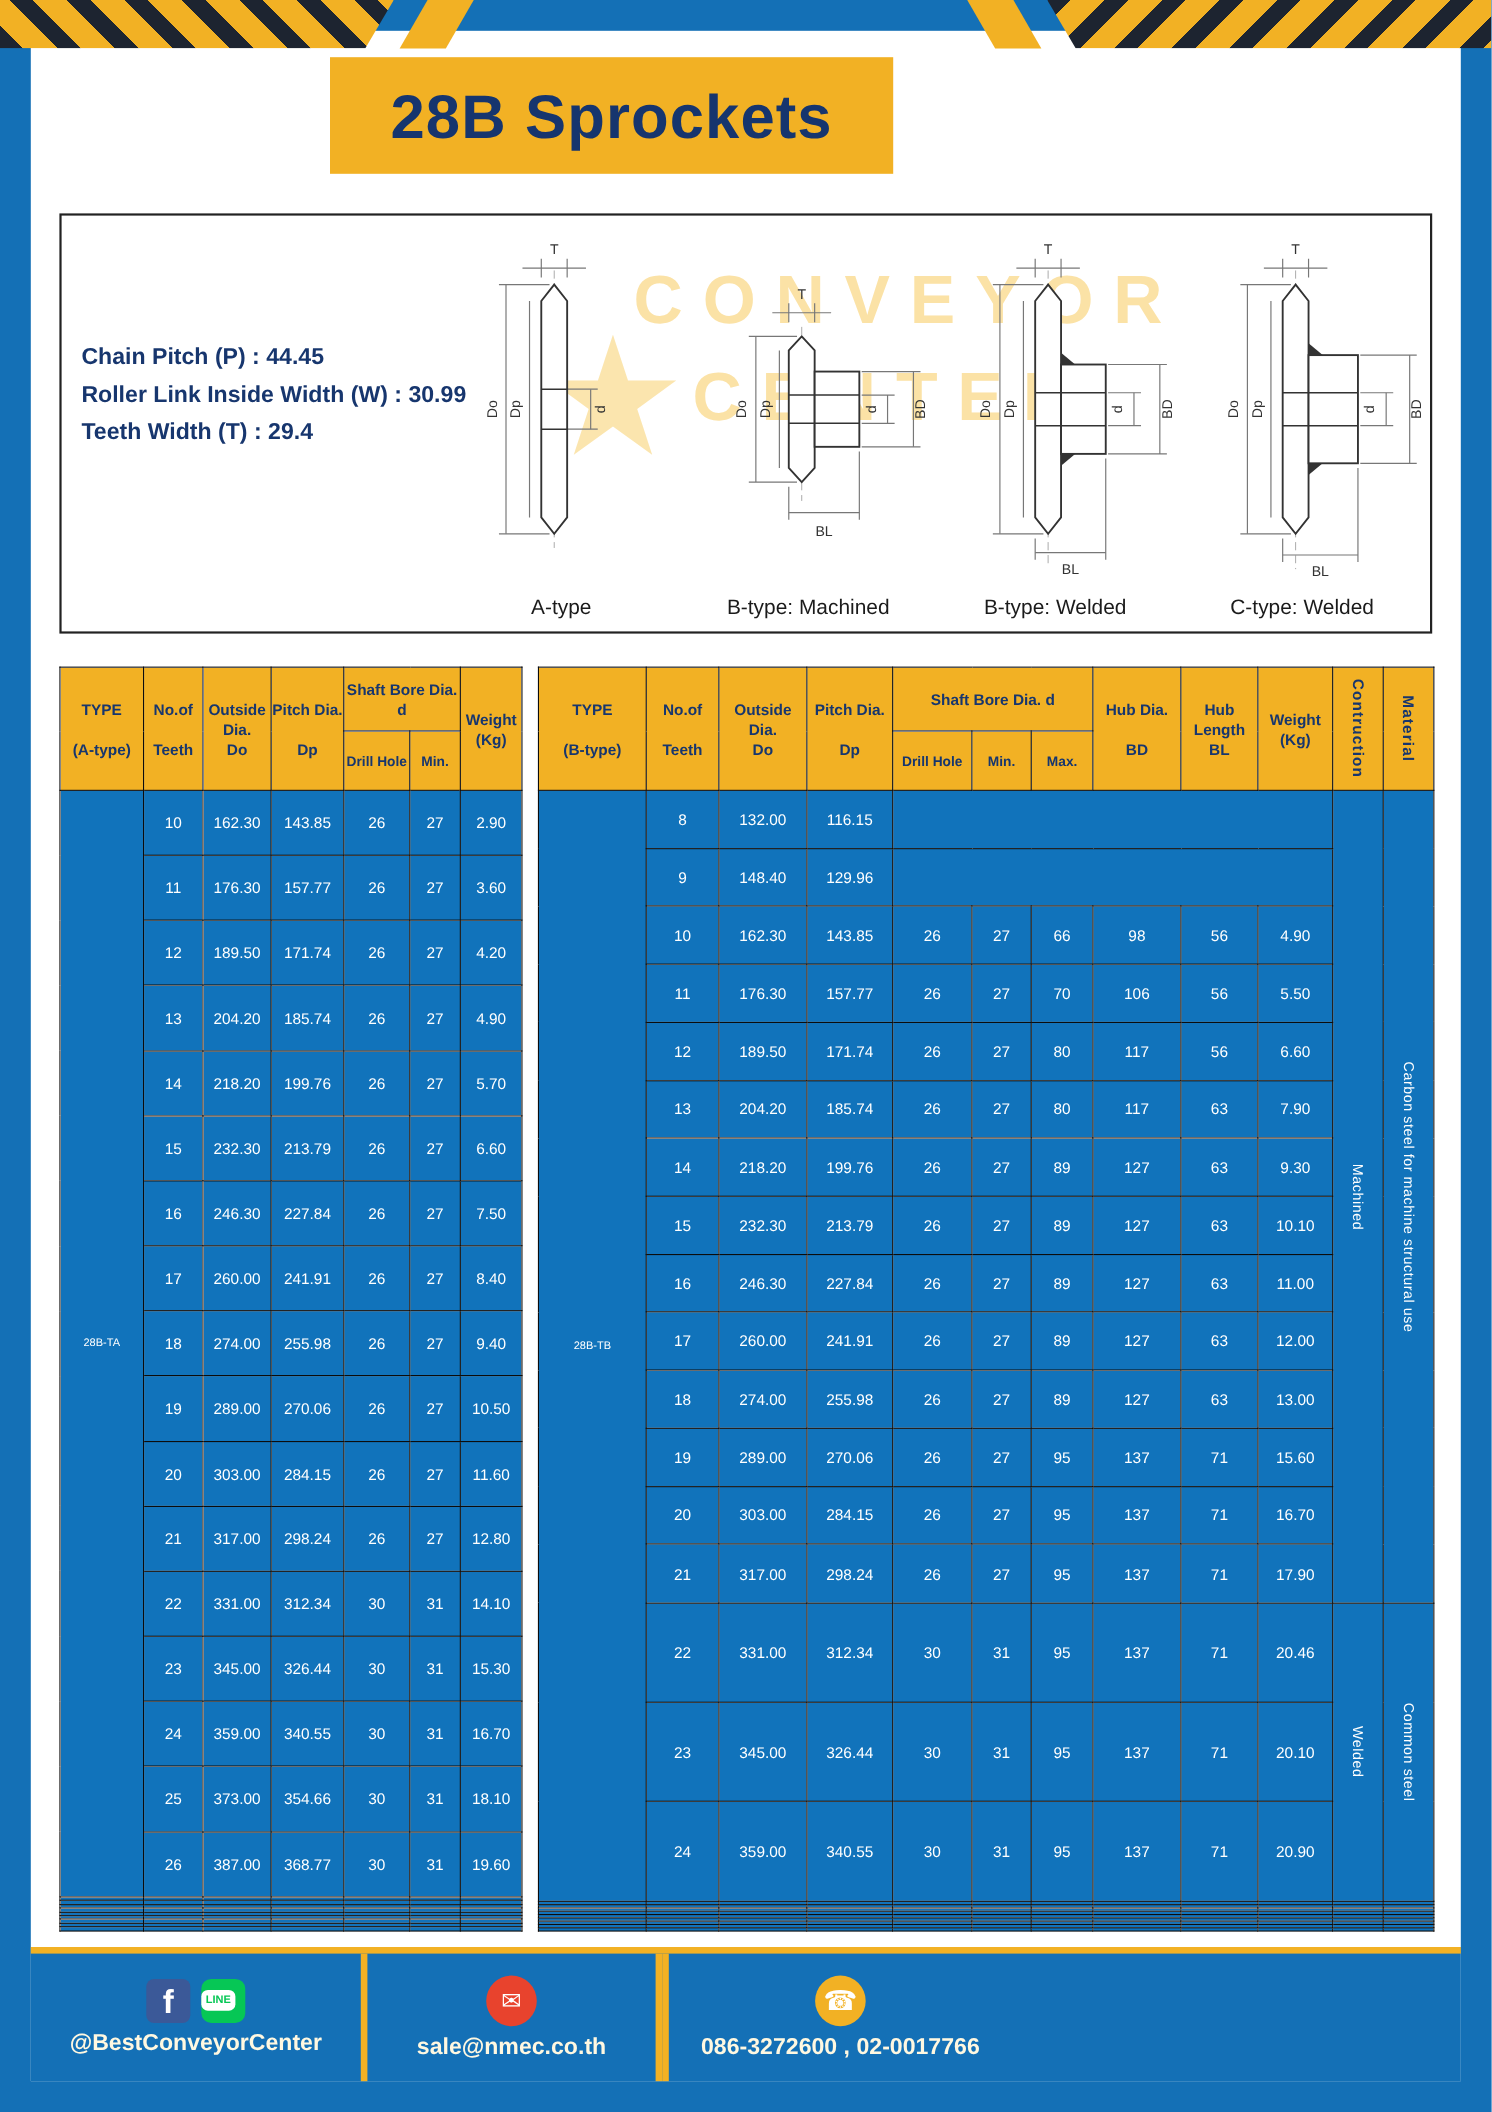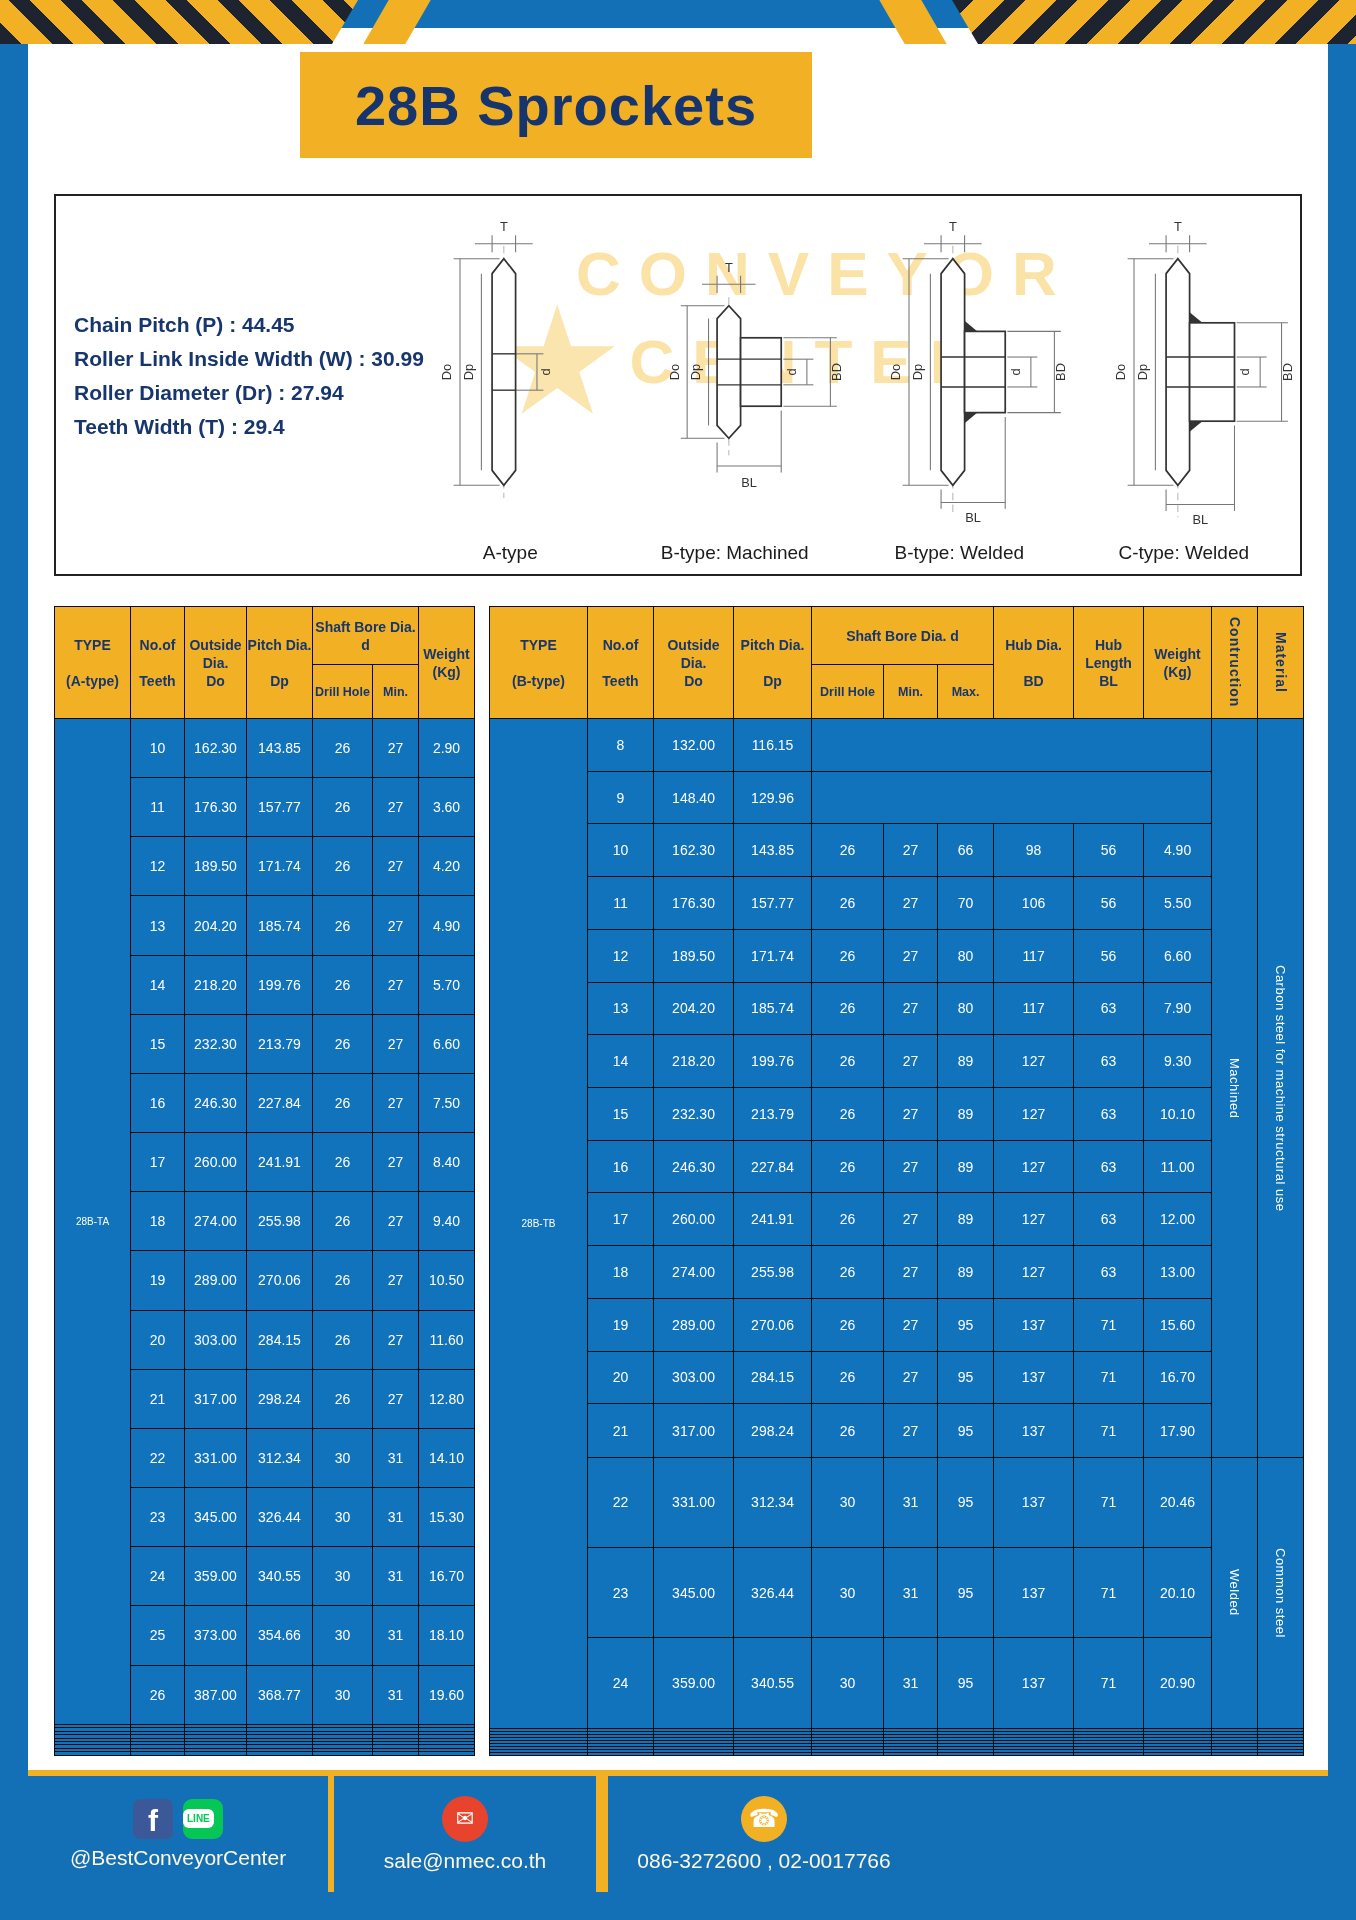--- a/index.html
+++ b/index.html
@@ -56,21 +56,21 @@
   .type-cell{font-size:10px}
   .vert-head{writing-mode:vertical-rl;letter-spacing:1px}
   .vert-cell{writing-mode:vertical-rl;font-size:13px;letter-spacing:.5px}
 
   
   .footer{position:absolute;left:0;bottom:0;width:1300px;height:122px;background:#1470b6;
     border-top:6px solid #f2b124;display:flex;z-index:3}
   .f-sec{display:flex;flex-direction:column;align-items:center;justify-content:center;gap:7px}
   .f-sep{flex:0 0 6px;background:#f2b124}
   .f-icons{display:flex;gap:10px;align-items:center}
-  .f-label{font-size:21px;font-weight:normal;color:#fff8e1;white-space:nowrap}
+  .f-label{font-size:21px;font-weight:bold;color:#fff8e1;white-space:nowrap}
   .icon-fb{width:40px;height:40px;border-radius:7px;background:#3b5998;color:#fff;font-size:30px;font-weight:bold;
     display:flex;align-items:flex-end;justify-content:center;line-height:36px}
   .icon-line{width:40px;height:40px;border-radius:9px;background:#06c755;display:flex;align-items:center;}
   .icon-line .bubble{background:#fff;border-radius:6px;padding:4px 4px;color:#06c755;font-size:10px;font-weight:bold}
   .icon-round{width:46px;height:46px;border-radius:50%;display:flex;align-items:center;justify-content:center}
   .icon-mail{background:#e8432d;color:#fff;font-size:22px}
   .icon-phone{background:#f2b124;color:#fff;font-size:25px}
 </style>
 </head>
 <body>
@@ -89,21 +89,20 @@
   <div class="diagram-panel">
     <div class="watermark">
       <div class="wm-star">★</div>
       <div class="wm-line">CONVEYOR</div>
       <div class="wm-line">CENTER</div>
     </div>
 
     <div class="specs">
       <div class="spec-line">Chain Pitch (P) : 44.45</div>
       <div class="spec-line">Roller Link Inside Width (W) : 30.99</div>
-      <div class="spec-line">Roller Diameter (Dr) : 27.94</div>
       <div class="spec-line">Teeth Width (T) : 29.4</div>
     </div>
 
     <div class="figures">
 
       <figure>
         <svg viewBox="0 0 210 300">
           <g class="dim">
             <line x1="88" y1="22" x2="88" y2="38"></line>
               <line x1="110" y1="22" x2="110" y2="38"></line>

